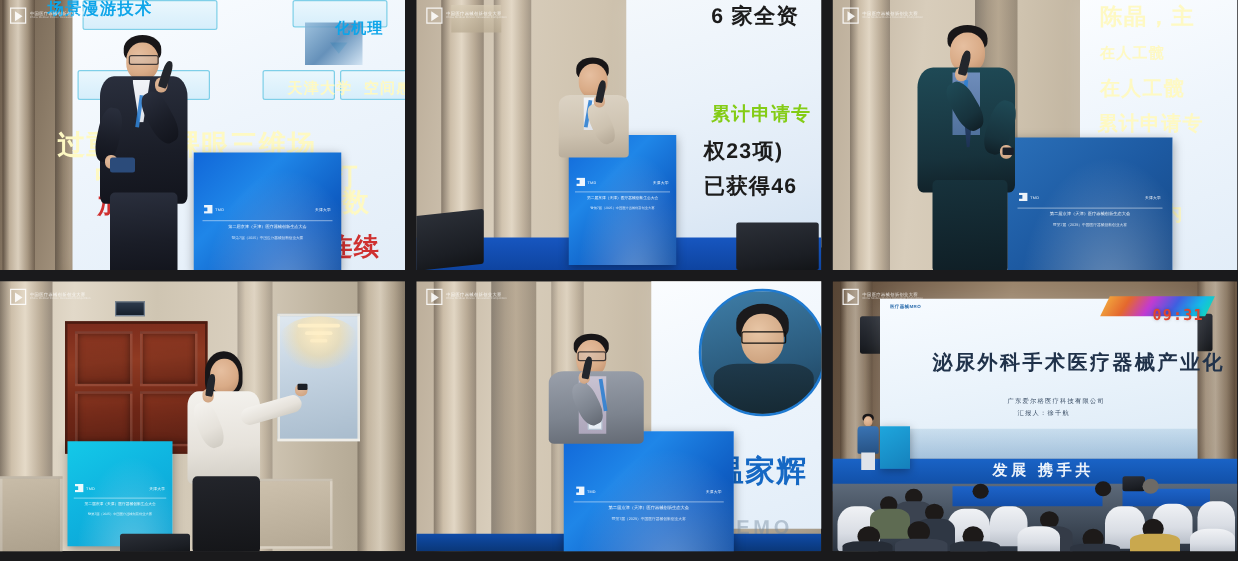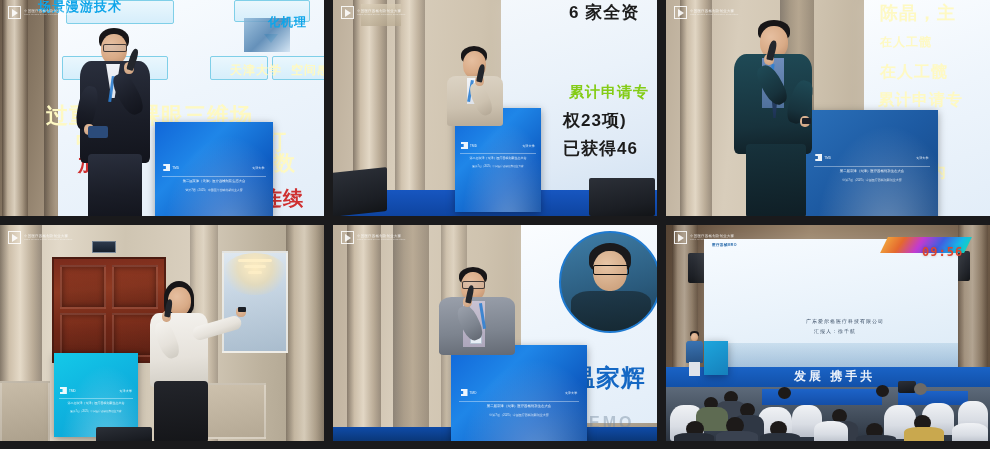--- a/index.html
+++ b/index.html
@@ -582,22 +582,23 @@
     <div class="scene">
       <div class="wall-warm" style="background:linear-gradient(100deg,#564434 0%,#7a6550 18%,#9b856c 40%,#8a755e 68%,#5e4c3b 100%);"></div>
       <div class="column" style="left:6px;width:26px;opacity:.6"></div>
       <div class="column" style="left:292px;width:30px;opacity:.6"></div>
       <div class="speakerbox" style="left:22px;top:28px;width:18px;height:30px;"></div>
       <div class="speakerbox" style="left:286px;top:26px;width:18px;height:30px;"></div>
 
       <div class="screen" style="left:38px;top:14px;width:254px;height:128px;background:linear-gradient(170deg,#f7fbff 0%,#eaf3fb 50%,#dceaf6 100%);"></div>
 
       <div class="ribbon" style="left:218px;top:12px;width:84px;height:16px;"></div>
-      <div class="timer" style="left:256px;top:20px;font-size:12px;">09:56</div>
-
+      <div class="timer" style="left:256px;top:20px;font-size:12px;">09:31</div>
+
+      <div class="slide-txt" style="left:80px;top:58px;font-size:16px;color:#20324a;font-weight:bold;letter-spacing:2px;">泌尿外科手术医疗器械产业化</div>
       <div class="slide-txt" style="left:140px;top:94px;font-size:5px;color:#3c4f66;font-weight:normal;">广东爱尔格医疗科技有限公司</div>
       <div class="slide-txt" style="left:148px;top:104px;font-size:5px;color:#3c4f66;font-weight:normal;">汇报人：徐千航</div>
       <div style="position:absolute;left:46px;top:18px;font-size:3.6px;color:#2f6fae;font-weight:bold;letter-spacing:.3px;">医疗器械MRO</div>
 
       <div style="position:absolute;left:38px;top:118px;width:254px;height:24px;background:linear-gradient(180deg,rgba(120,170,205,.25),rgba(90,140,185,.45));"></div>
 
       <div style="position:absolute;left:0;top:142px;right:0;height:26px;background:linear-gradient(180deg,#1a63c6 0%,#0f4ba0 100%);"></div>
       <div class="slide-txt" style="left:128px;top:145px;font-size:12px;color:rgba(255,255,255,.92);letter-spacing:3px;">发展  携手共</div>
 
       <div class="podium cyan" style="left:38px;top:116px;width:24px;height:34px;background:linear-gradient(150deg,#1ea6dd,#1580bb);"></div>

